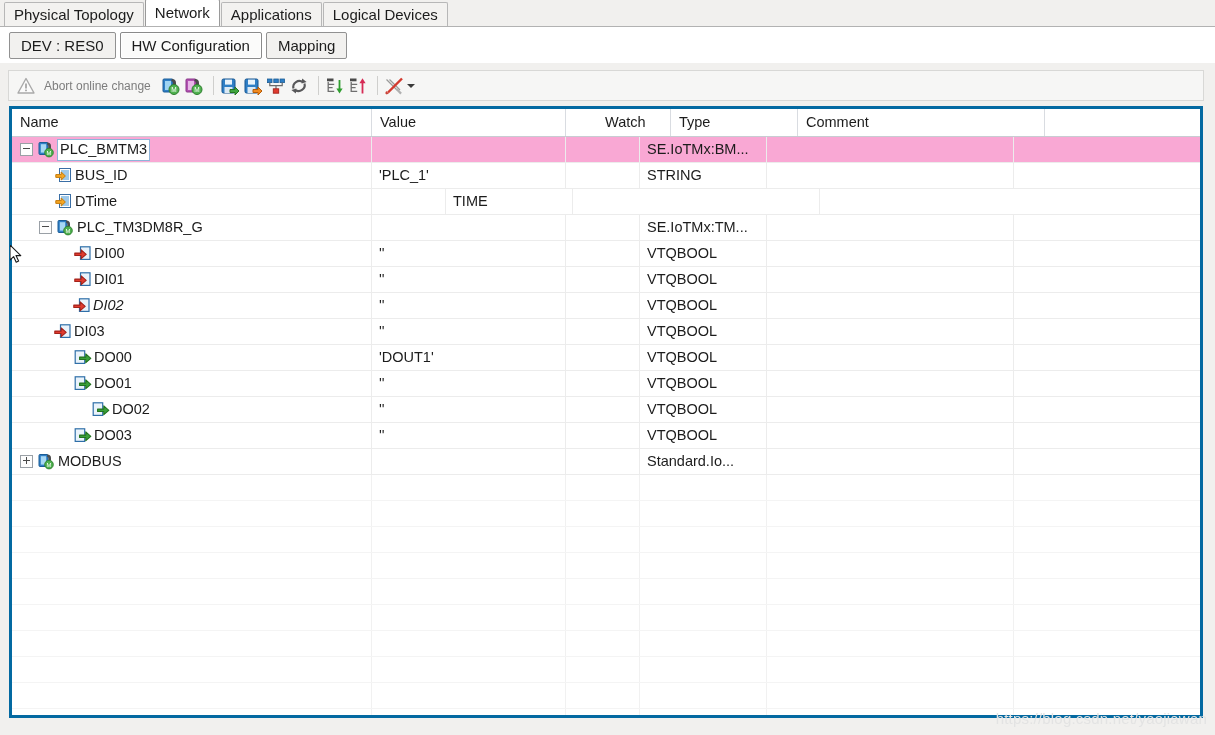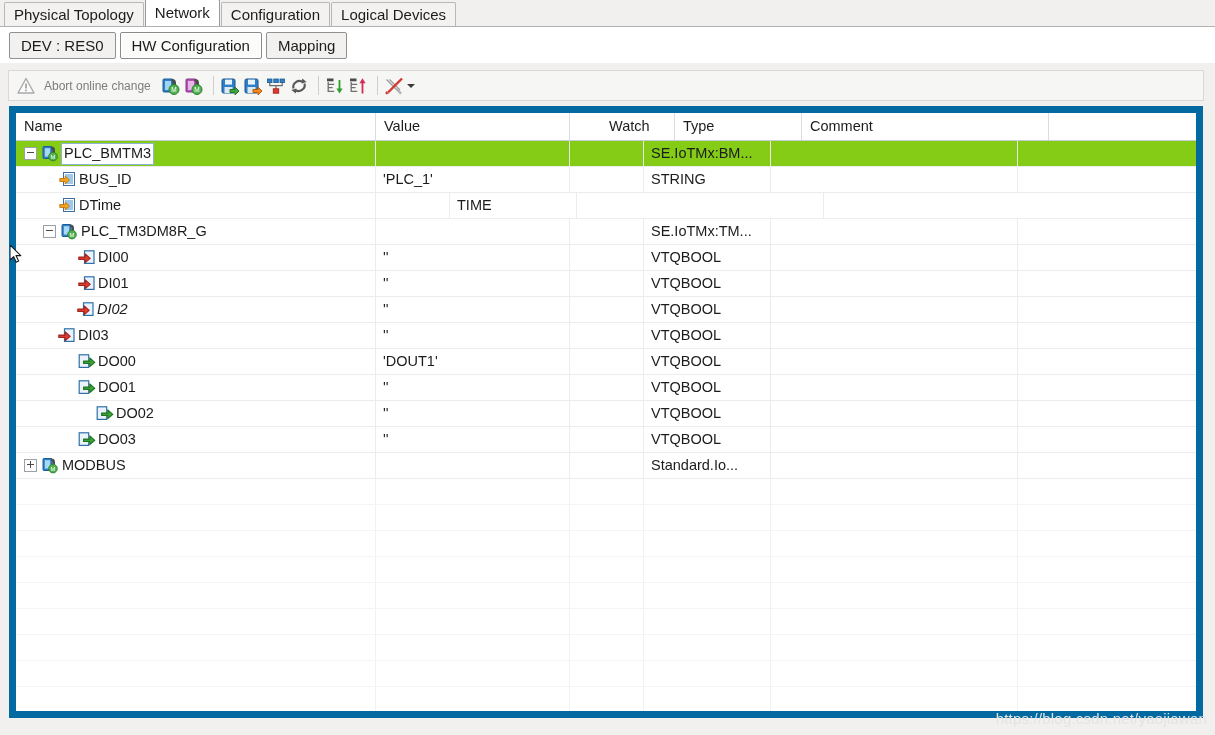--- a/index.html
+++ b/index.html
@@ -115,21 +115,21 @@
     border-right: 4px solid transparent;
     border-top: 4px solid #3a3a3a;
     margin-left: 3px;
   }
 
   
   .gridwrap {
     position: absolute; left: 9px; top: 106px;
     width: 1194px; height: 612px;
     background: #ffffff;
-    border: 7px solid #0369a1;
+    border: 3px solid #0369a1;
     box-sizing: border-box;
     overflow: hidden;
   }
   .ghead {
     display: flex;
     height: 28px;
     background: #ffffff;
     border-bottom: 1px solid #c8ccd2;
     box-sizing: border-box;
   }
@@ -144,21 +144,21 @@
     overflow: hidden;
     cursor: default;
   }
   .gbody { position: relative; }
   .grow {
     display: flex;
     height: 26px;
     border-bottom: 1px solid #ececec;
     box-sizing: border-box;
   }
-  .grow.sel { background: #84cc16; }
+  .grow.sel { background: #f9a8d4; }
   .grow .gc {
     font-size: 14.5px;
     color: #1c1c1c;
     line-height: 25px;
     border-right: 1px solid #ececec;
     box-sizing: border-box;
     white-space: nowrap;
     overflow: hidden;
     cursor: default;
   }
@@ -222,21 +222,21 @@
   }
 </style>
 </head>
 <body>
 
 <div id="app">
 
   <div class="tabstrip" id="tabstrip">
       <div class="tab">Physical Topology</div>
       <div class="tab active">Network</div>
-      <div class="tab">Configuration</div>
+      <div class="tab">Applications</div>
       <div class="tab">Logical Devices</div>
     </div>
 
   <div class="subtabstrip" id="subtabstrip">
       <div class="subtab">DEV : RES0</div>
       <div class="subtab active">HW Configuration</div>
       <div class="subtab">Mapping</div>
     </div>
 
   <div class="toolbar" id="toolbar">

